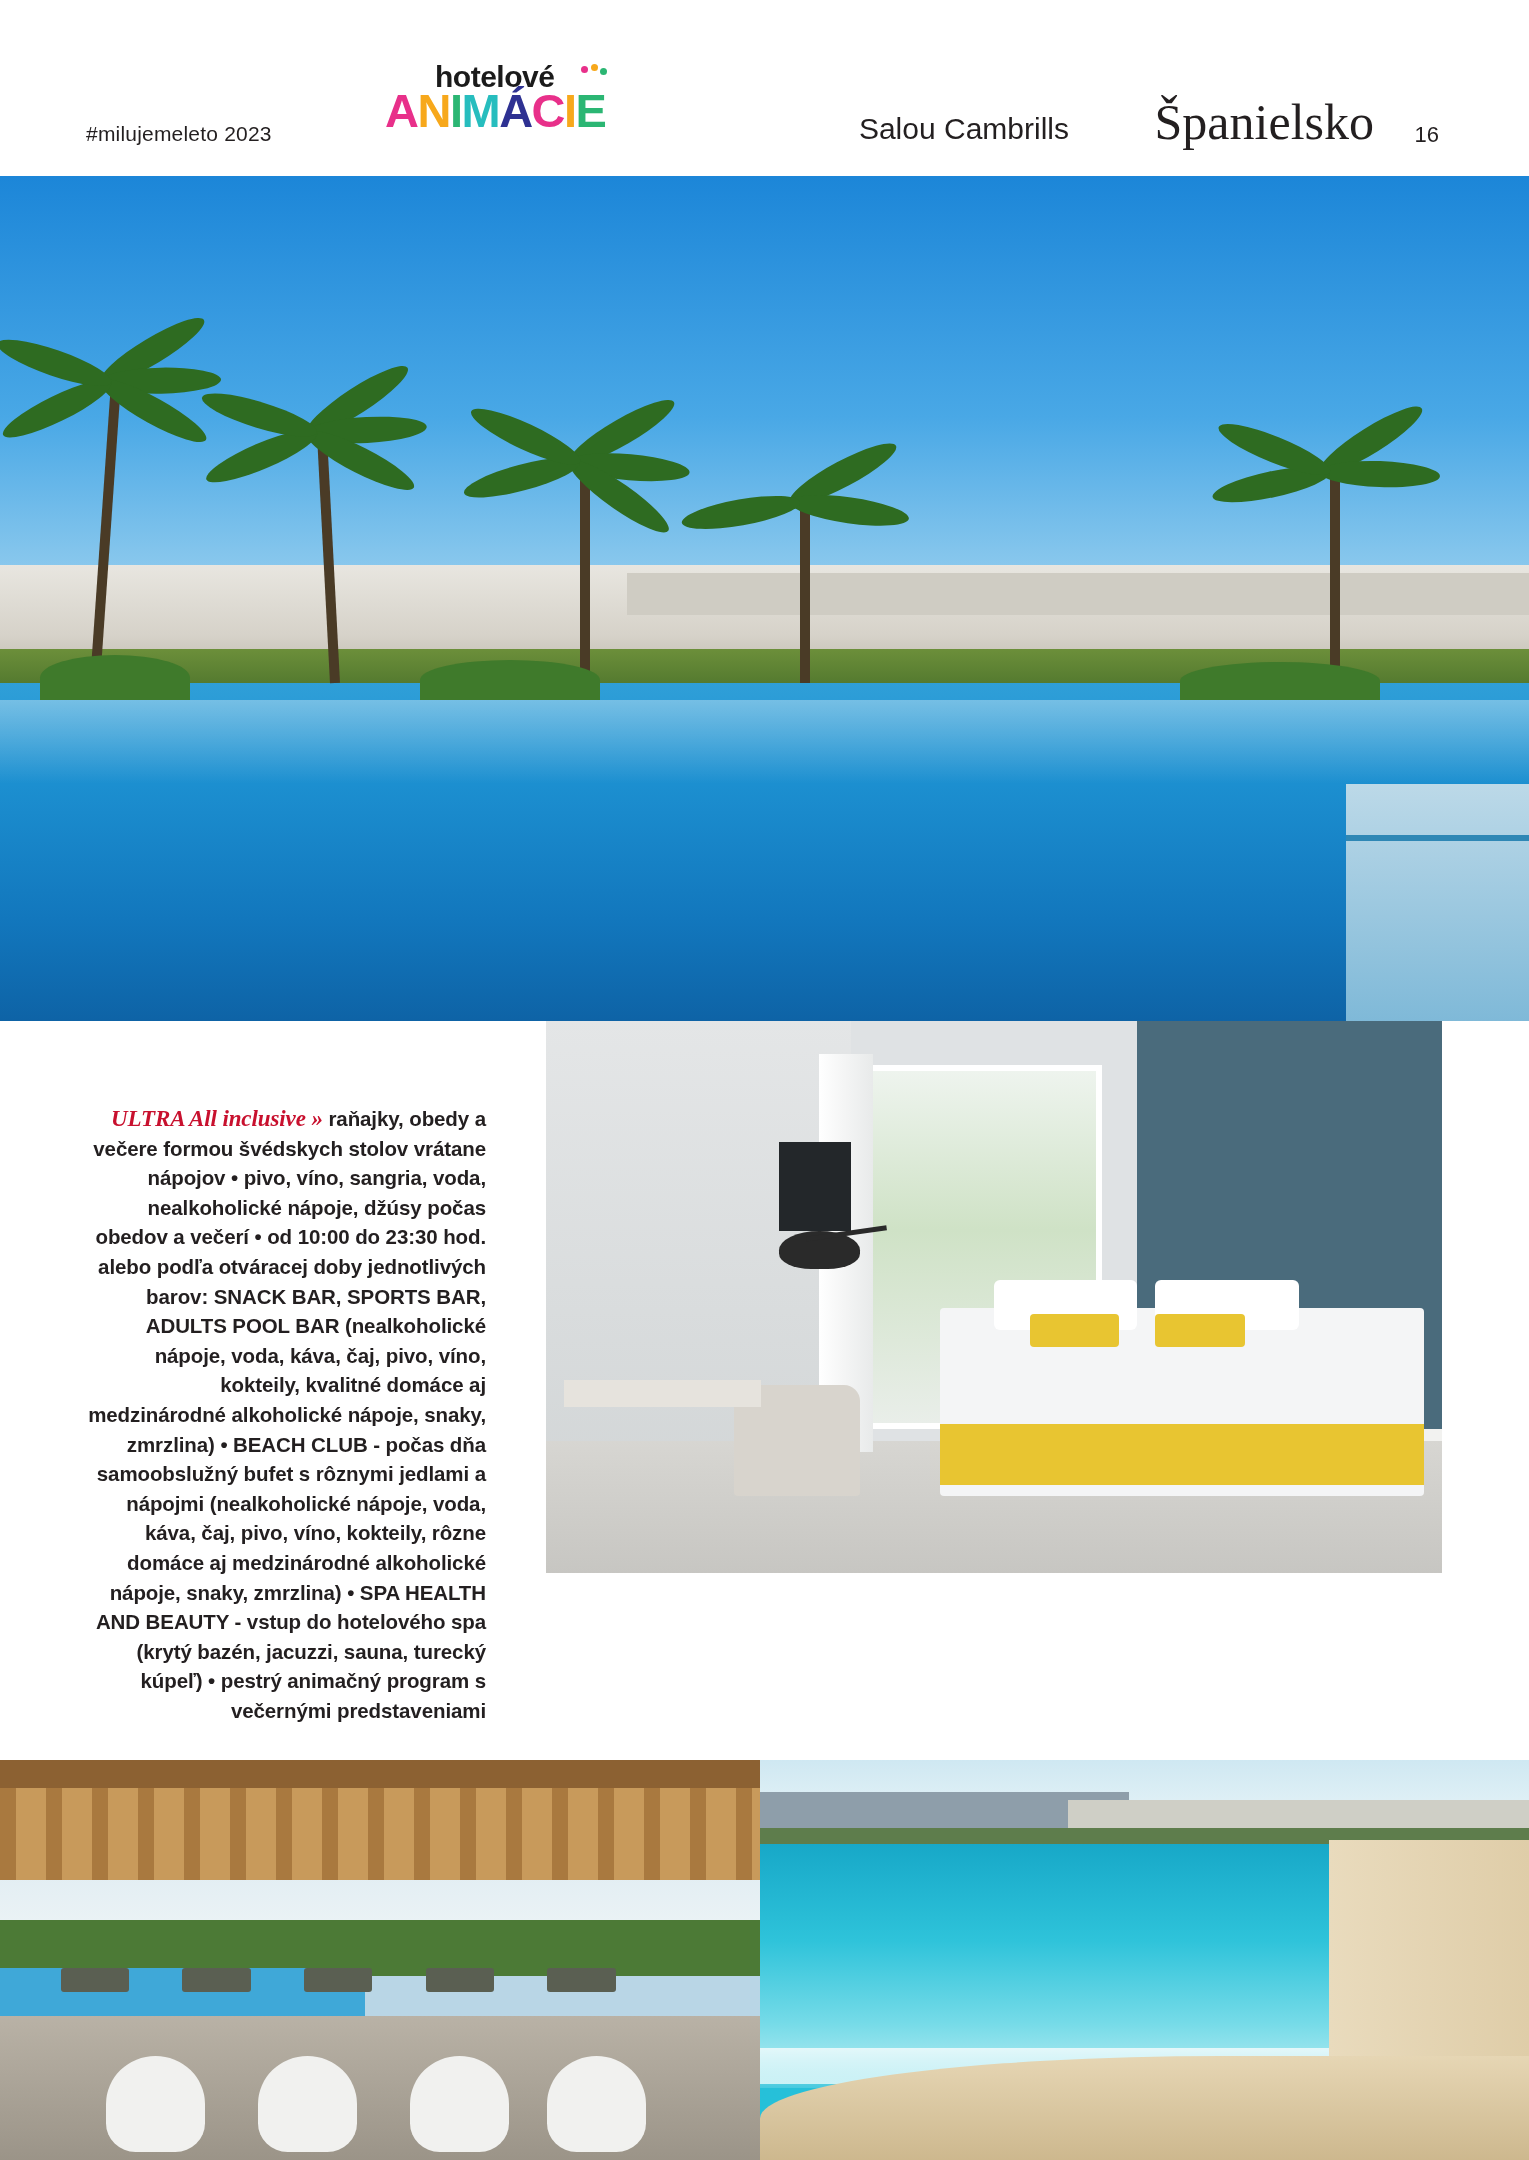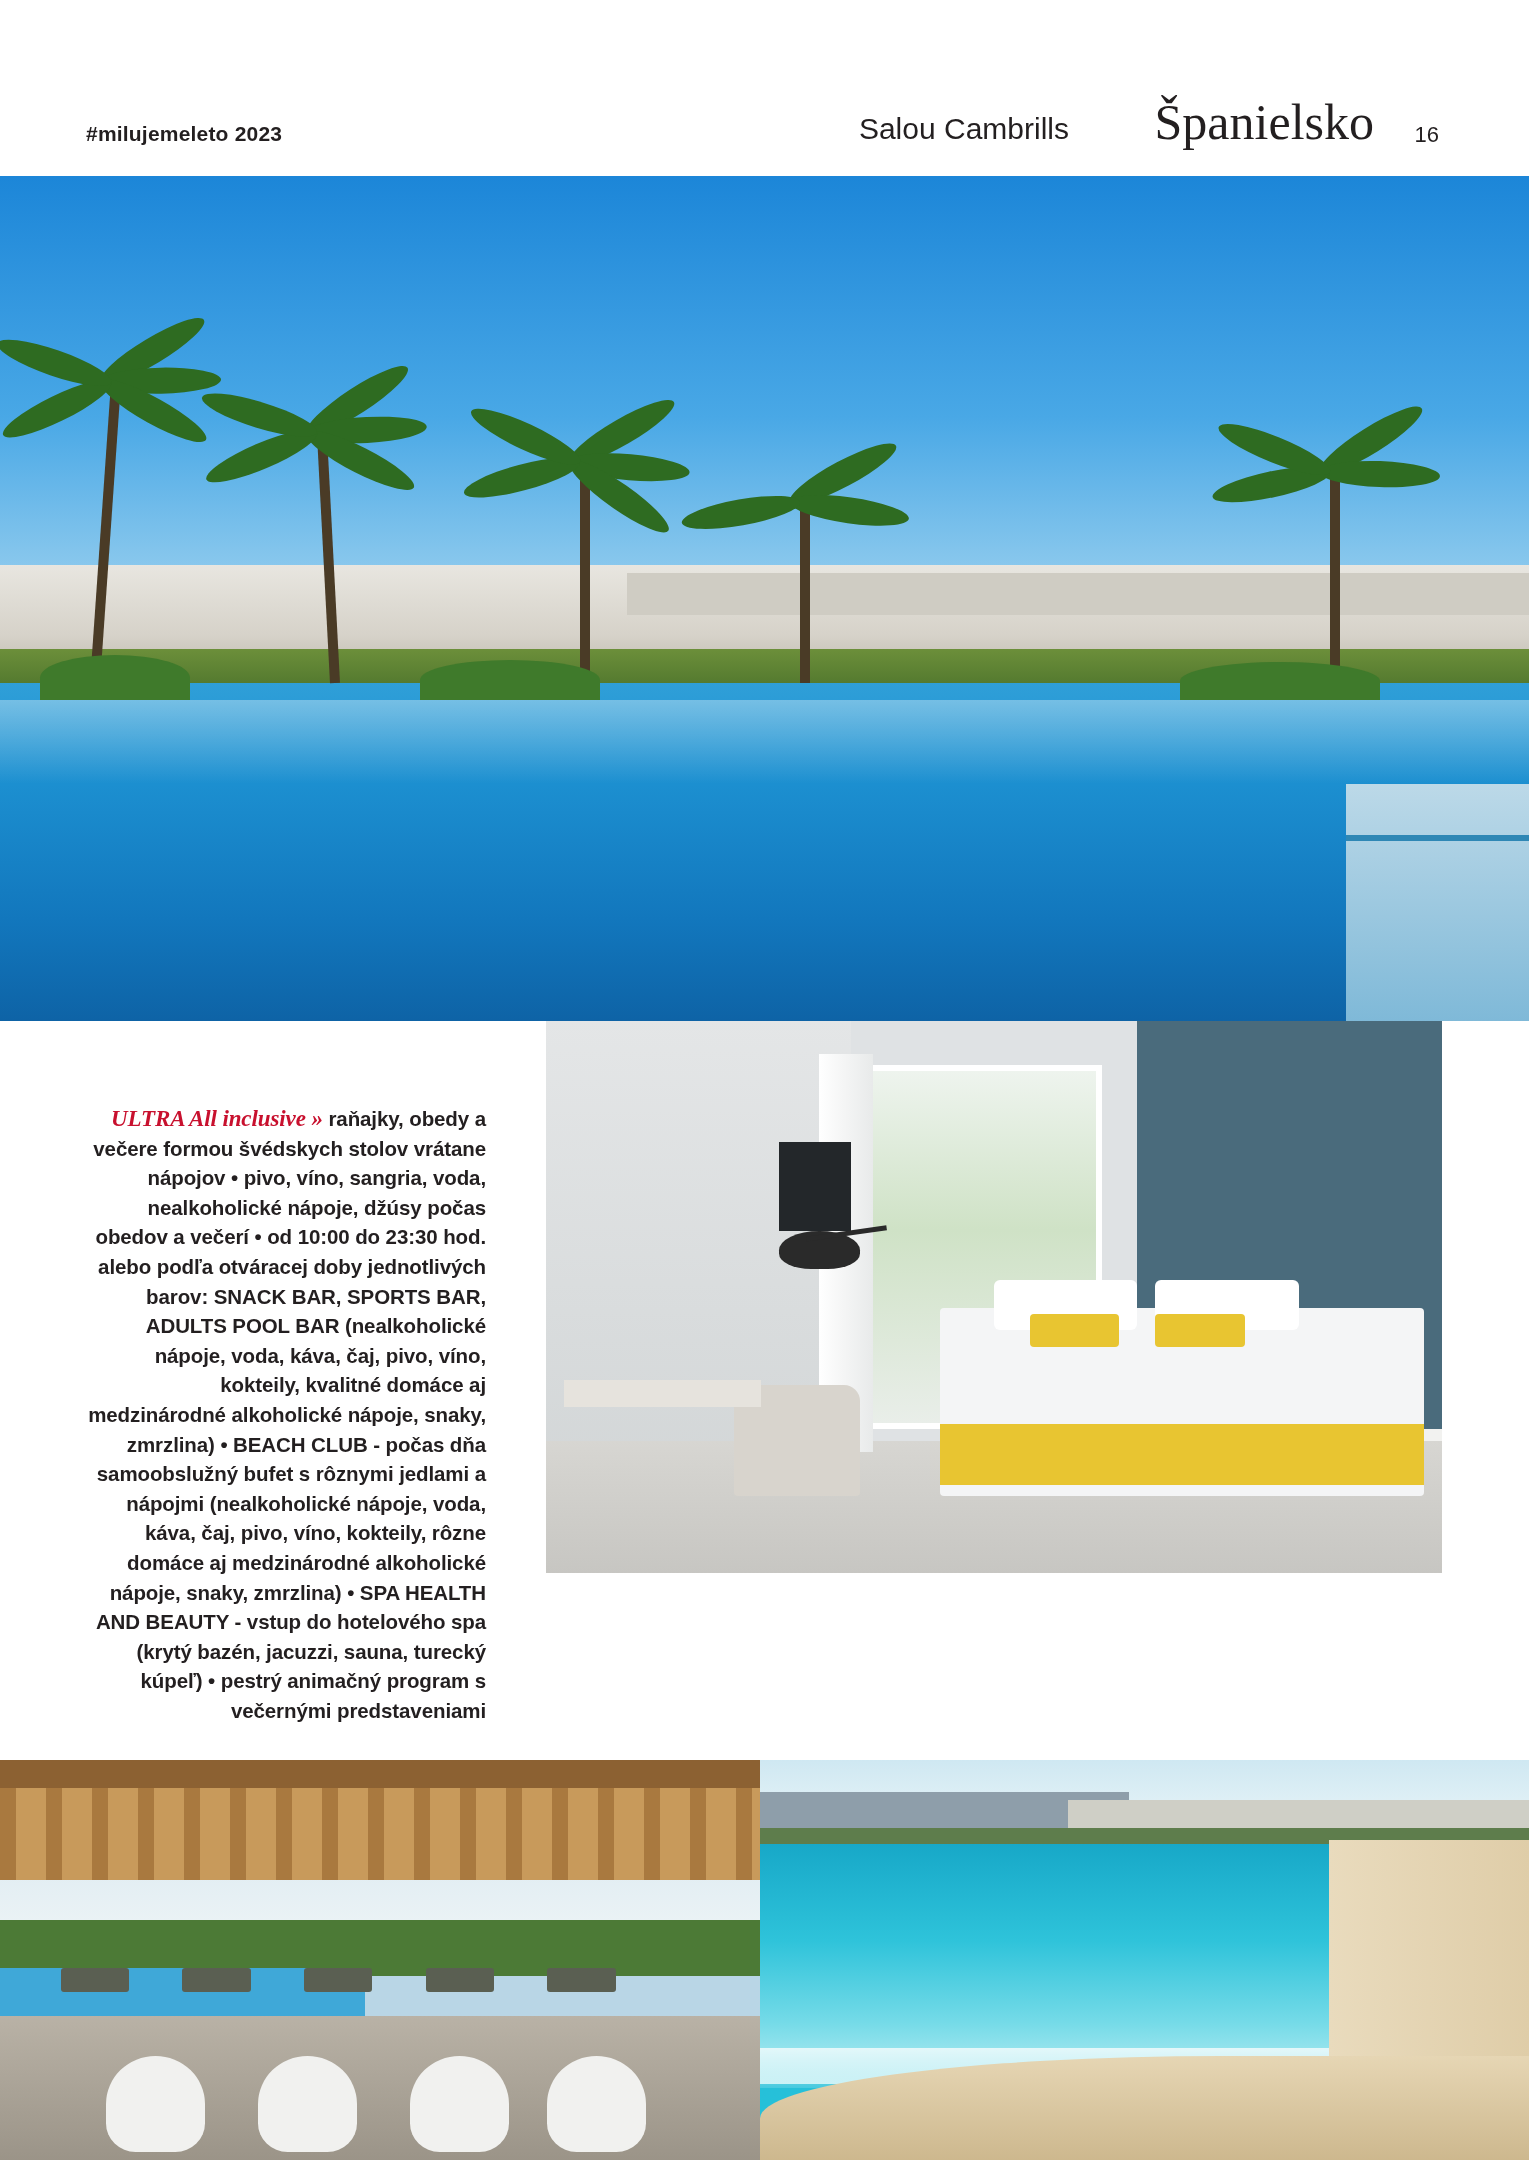--- a/index.html
+++ b/index.html
@@ -23,21 +23,20 @@
     height: 176px;
   }
   .hashtag {
     position: absolute;
     left: 86px;
     top: 122px;
     font-size: 21px;
     color: #231f20;
     letter-spacing: 0.2px;
     font-family: "Liberation Sans", sans-serif;
-    font-weight: bold;
   }
 
   
   .logo {
     position: absolute;
     left: 385px;
     top: 60px;
     width: 260px;
     height: 72px;
   }
@@ -280,20 +279,31 @@
   .bottom-right .br-sand { position:absolute; right:0; bottom:0; width:100%; height:26%; background:linear-gradient(to bottom,#e6d6b4,#cdb88e); border-radius:60% 0 0 0; }
   .bottom-right .br-sand2 { position:absolute; right:0; top:20%; width:26%; height:80%; background:linear-gradient(to left,#dfcda8,#e9dbbd); }
 </style>
 </head>
 <body>
 
 <div class="header">
 
   <div class="hashtag">#milujemeleto 2023</div>
 
+  <div class="logo">
+    <div class="logo-top">hotelové</div>
+    <div class="logo-dots">
+      <i></i>
+        <i></i>
+        <i></i>
+    </div>
+    <div class="logo-main">
+      <span style="color:#e8308a">A</span><span style="color:#f7a81b">N</span><span style="color:#2bb673">I</span><span style="color:#27bdbe">M</span><span style="color:#2e3192">Á</span><span style="color:#e8308a">C</span><span style="color:#f7a81b">I</span><span style="color:#2bb673">E</span>
+    </div>
+  </div>
 
   <div class="header-place">Salou Cambrills</div>
   <div class="header-country">Španielsko</div>
   <div class="header-page">16</div>
 </div>
 
 <div class="hero">
   <div class="sky"></div>
   <div class="horizon-build"></div>
   <div class="build-dark"></div>

